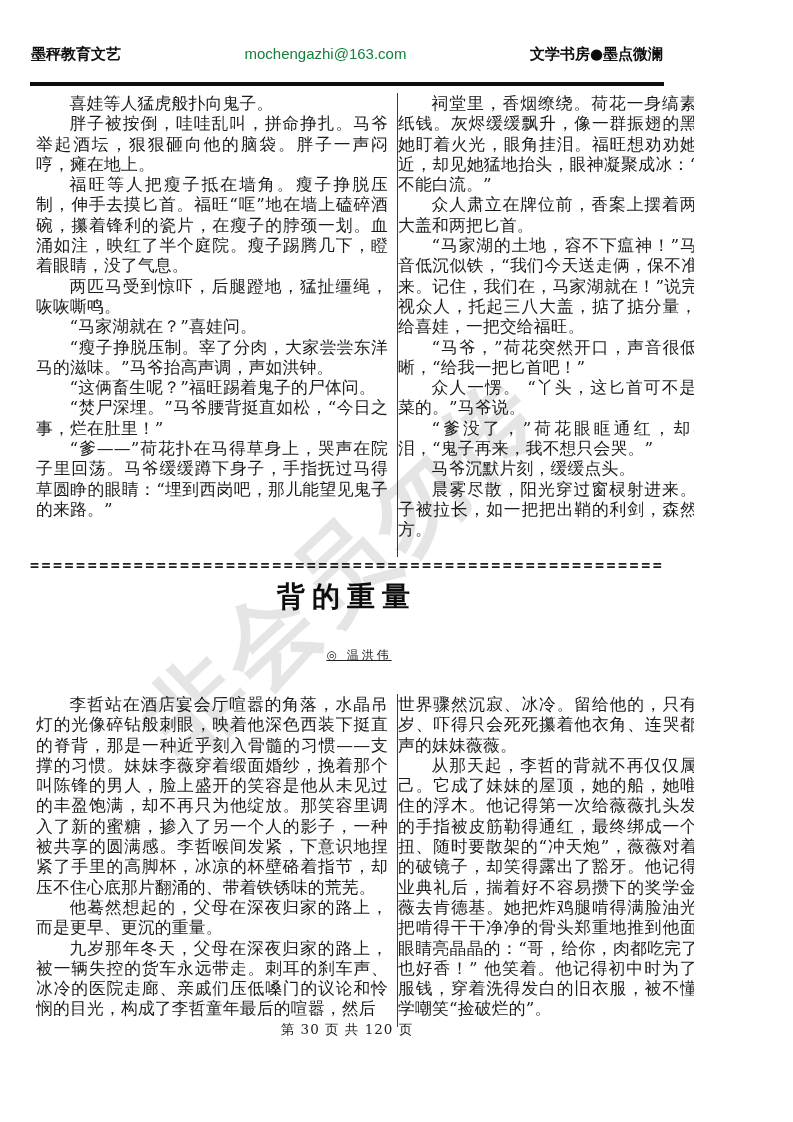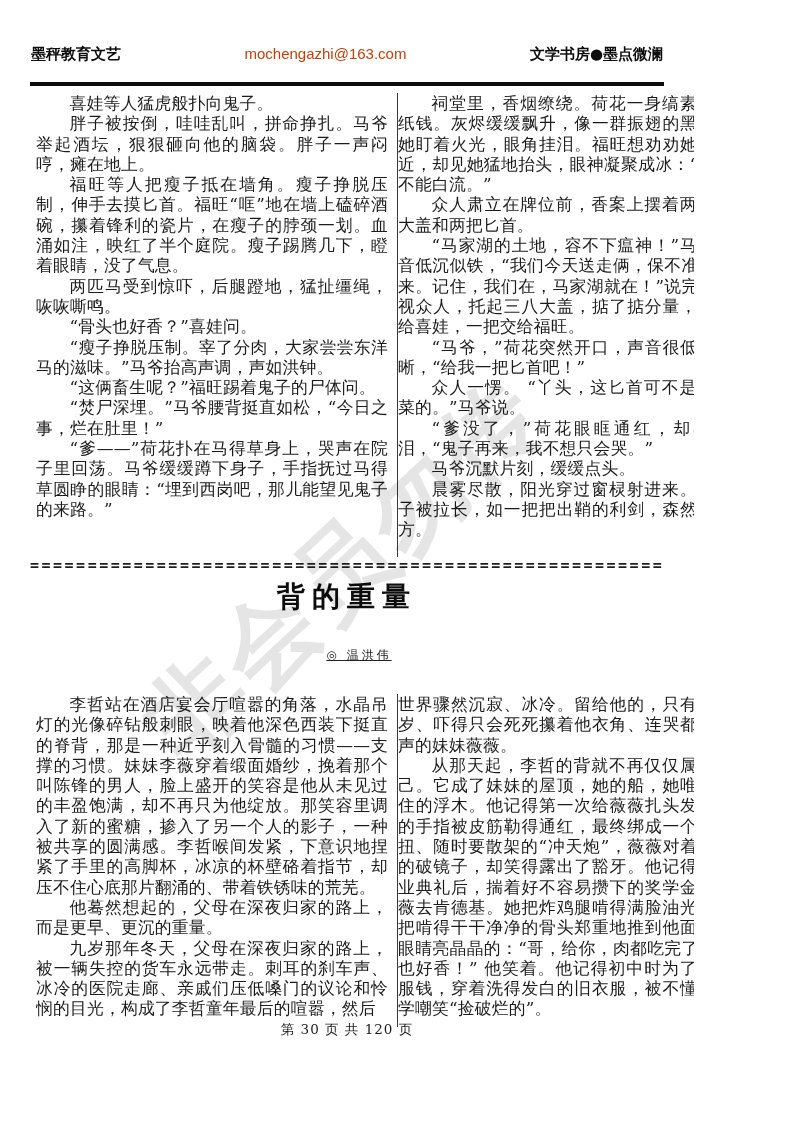--- a/index.html
+++ b/index.html
@@ -2,21 +2,21 @@
 <html><head>
 <meta charset="utf-8">
 <style>
   html,body{margin:0;padding:0;}
   .page{position:relative;width:694px;height:1122px;background:#ffffff;overflow:hidden;
         color:#1b1b1b;font-family:"DejaVu Serif","Liberation Serif",serif;}
   .header{position:absolute;top:45px;left:31px;right:31px;display:flex;
           justify-content:space-between;align-items:baseline;}
   .h-left,.h-right{font-family:"DejaVu Sans","Liberation Sans",sans-serif;
           font-weight:bold;font-size:15px;color:#0d0d0d;}
-  .h-center{font-family:"Liberation Sans","DejaVu Sans",sans-serif;font-size:15px;color:#c2410c;}
+  .h-center{font-family:"Liberation Sans","DejaVu Sans",sans-serif;font-size:15px;color:#15803d;}
   .header-rule{position:absolute;top:82px;left:30px;right:30px;height:4px;background:#0d0d0d;}
   .section{position:absolute;left:36px;width:723px;display:flex;}
   .sec1{top:93px;height:464px;}
   .sec2{top:694px;height:333px;}
   .col{overflow:hidden;}
   .col-left{width:352px;padding-right:9px;}
   .col-right{width:352px;border-left:1px solid #3a3a3a;}
   .para{margin:0;font-size:16.8px;line-height:20.3px;text-align:justify;
         text-indent:2em;letter-spacing:0.2px;color:#1b1b1b;}
   .para.noindent{text-indent:0;}
@@ -46,21 +46,21 @@
     <span class="h-right">文学书房●墨点微澜</span>
   </div>
   <div class="header-rule"></div>
 
   <div class="section sec1">
     <div class="col col-left">
         <p class="para">喜娃等人猛虎般扑向鬼子。</p>
         <p class="para">胖子被按倒，哇哇乱叫，拼命挣扎。马爷举起酒坛，狠狠砸向他的脑袋。胖子一声闷哼，瘫在地上。</p>
         <p class="para">福旺等人把瘦子抵在墙角。瘦子挣脱压制，伸手去摸匕首。福旺“哐”地在墙上磕碎酒碗，攥着锋利的瓷片，在瘦子的脖颈一划。血涌如注，映红了半个庭院。瘦子踢腾几下，瞪着眼睛，没了气息。</p>
         <p class="para">两匹马受到惊吓，后腿蹬地，猛扯缰绳，咴咴嘶鸣。</p>
-        <p class="para">“骨头也好香？”喜娃问。</p>
+        <p class="para">“马家湖就在？”喜娃问。</p>
         <p class="para">“瘦子挣脱压制。宰了分肉，大家尝尝东洋马的滋味。”马爷抬高声调，声如洪钟。</p>
         <p class="para">“这俩畜生呢？”福旺踢着鬼子的尸体问。</p>
         <p class="para">“焚尸深埋。”马爷腰背挺直如松，“今日之事，烂在肚里！”</p>
         <p class="para">“爹——”荷花扑在马得草身上，哭声在院子里回荡。马爷缓缓蹲下身子，手指抚过马得草圆睁的眼睛：“埋到西岗吧，那儿能望见鬼子的来路。”</p>
       </div>
     <div class="col col-right">
         <p class="para">祠堂里，香烟缭绕。荷花一身缟素，点燃纸钱。灰烬缓缓飘升，像一群振翅的黑蝴蝶，她盯着火光，眼角挂泪。福旺想劝劝她，刚走近，却见她猛地抬头，眼神凝聚成冰：“爹的血不能白流。”</p>
         <p class="para">众人肃立在牌位前，香案上摆着两支三八大盖和两把匕首。</p>
         <p class="para">“马家湖的土地，容不下瘟神！”马爷的声音低沉似铁，“我们今天送走俩，保不准还会再来。记住，我们在，马家湖就在！”说完，他环视众人，托起三八大盖，掂了掂分量，一把交给喜娃，一把交给福旺。</p>
         <p class="para">“马爷，”荷花突然开口，声音很低却很清晰，“给我一把匕首吧！”</p>

